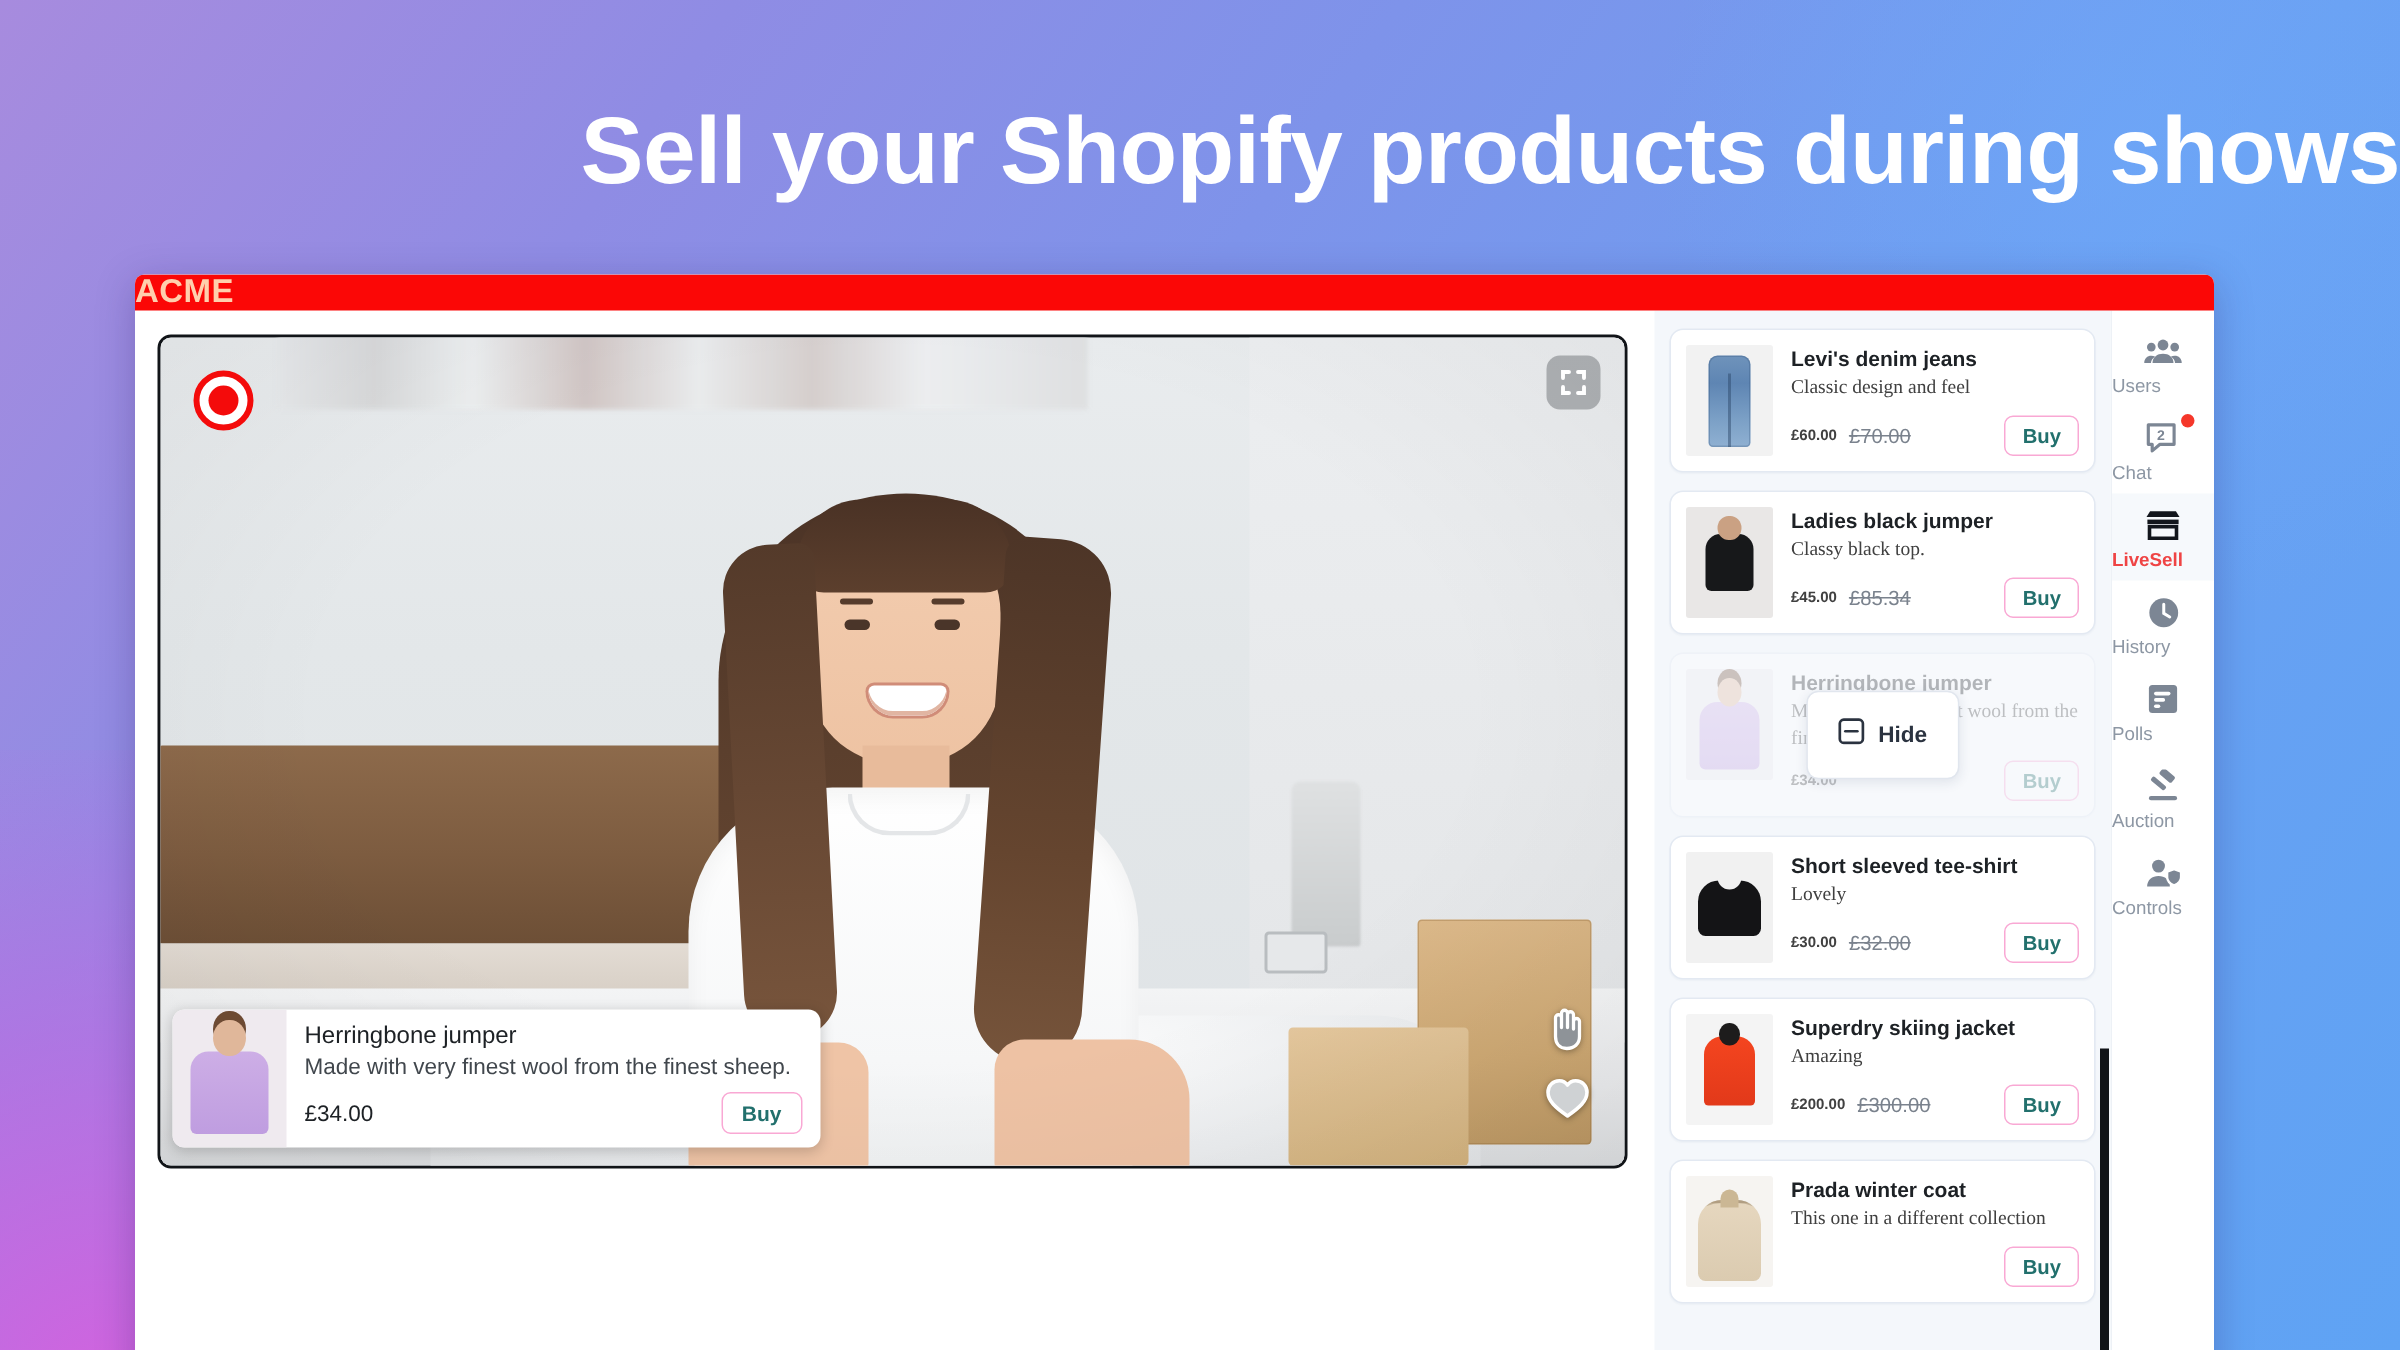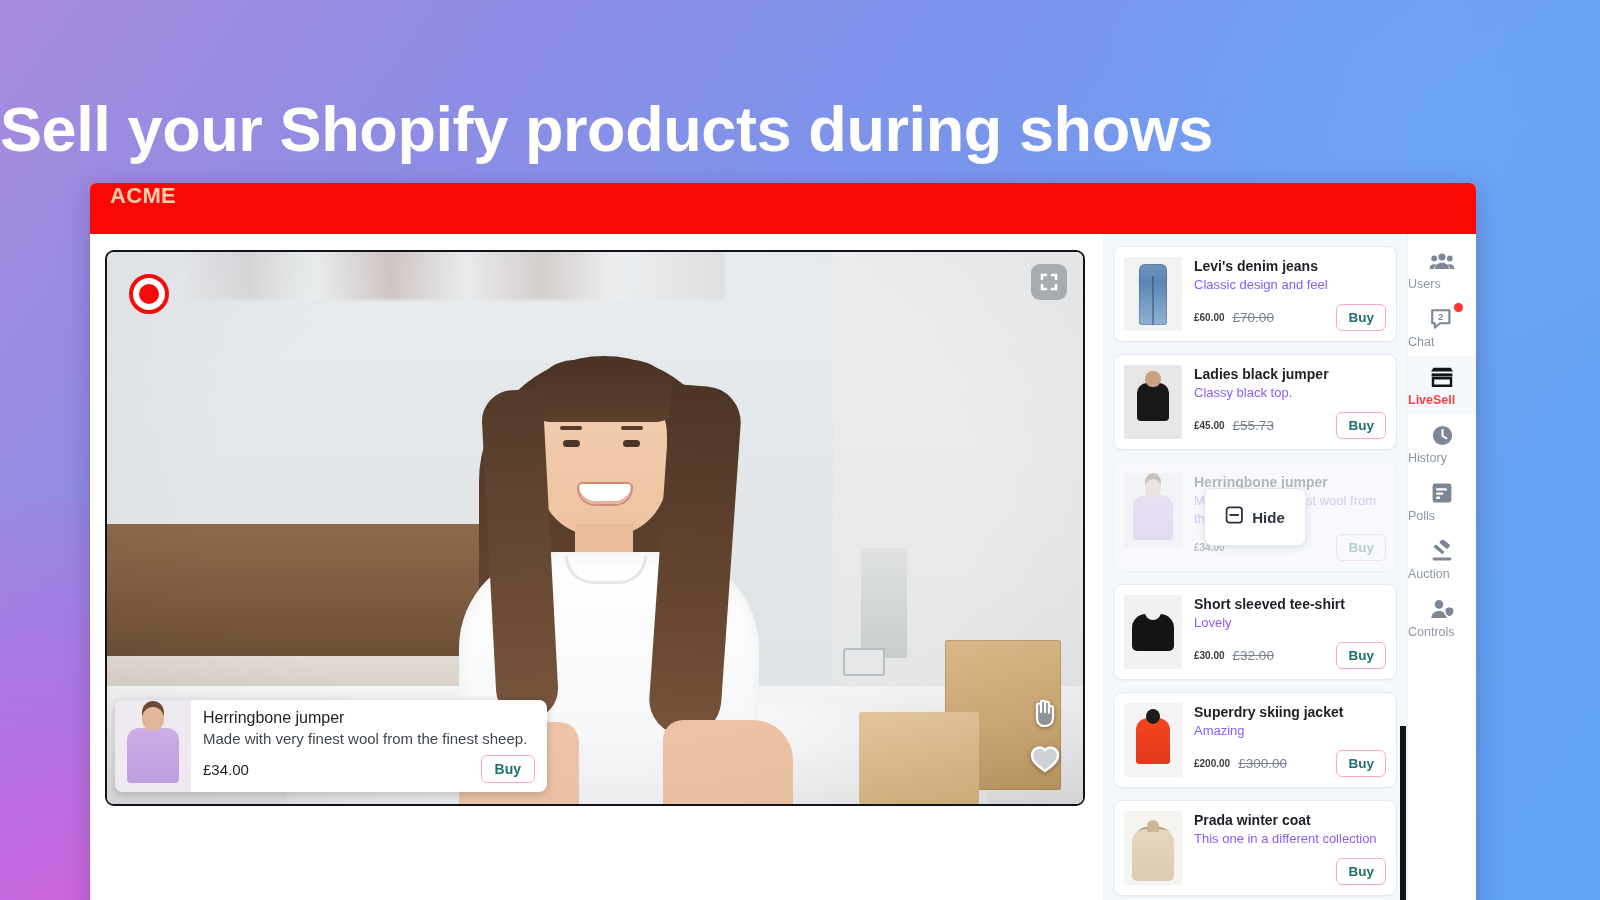--- a/index.html
+++ b/index.html
@@ -35,49 +35,47 @@
     width: 640px; height: 640px;
     background: radial-gradient(circle at 50% 50%, rgba(110,170,250,0.55) 0%, rgba(110,170,250,0.0) 70%);
     pointer-events: none;
   }
 
   
   .headline {
     position: absolute;
     left: 0; top: 62px;
     width: 1600px;
-    text-align: left;
+    text-align: right;
     color: #ffffff;
     font-size: 63px;
     font-weight: bold;
     letter-spacing: -0.4px;
     line-height: 78px;
     white-space: nowrap;
     z-index: 5;
-    margin-top: 28px;
   }
 
   
   .app-window {
     position: absolute;
     left: 90px; top: 183px;
     width: 1386px; height: 760px;
     background: #ffffff;
     border-radius: 6px 6px 0 0;
     box-shadow: 0 6px 26px rgba(40,20,90,0.26);
     overflow: hidden;
     z-index: 6;
   }
 
   .app-topbar {
-    height: 51px;
+    height: 24px;
     background: #fb0706;
     display: flex;
-    align-items: flex-start;
-    padding-left: 20px;
+    align-items: flex-end;
     position: relative;
     z-index: 3;
   }
   .app-brand {
     color: #ffcfad;
     font-size: 22px;
     font-weight: bold;
     letter-spacing: 0.3px;
   }
 
@@ -357,21 +355,21 @@
     border: 1px solid #e3e9f2;
     border-radius: 9px;
     display: flex;
     padding: 10px 10px 10px 10px;
     min-height: 96px;
     box-shadow: 0 1px 1px rgba(30,50,90,0.03);
   }
   .pcard .pthumb { width: 58px; height: 74px; flex: 0 0 58px; border-radius: 2px; overflow: hidden; }
   .pcard .pbody { flex: 1; padding-left: 12px; display: flex; flex-direction: column; }
   .pcard .pname { font-size: 14px; color: #1d2125; font-weight: bold; line-height: 18px; }
-  .pcard .pdesc { font-size: 13px; color: #8b5cf6; line-height: 18px; margin-top: 1px; }
+  .pcard .pdesc { font-size: 13px; color: #404040; line-height: 18px; margin-top: 1px; font-family: Liberation Serif, serif; }
   .pcard .pfoot { margin-top: auto; display: flex; align-items: center; gap: 8px; padding-top: 6px; }
   .pcard .pprice { font-size: 10px; color: #404040; font-weight: bold; }
   .pcard .pcompare { font-size: 13.5px; color: #7a828d; text-decoration: line-through; }
 
   .buy-btn {
     margin-left: auto;
     border: 1px solid #f9a8d4;
     color: #22706d;
     background: #ffffff;
     font-size: 13.5px;
@@ -556,21 +554,21 @@
 
           <div class="pcard">
             <div class="pthumb">
                 <div class="th th-blackjumper"></div>
               </div>
             <div class="pbody">
               <div class="pname">Ladies black jumper</div>
               <div class="pdesc">Classy black top.</div>
               <div class="pfoot">
                 <span class="pprice">£45.00</span>
-                <span class="pcompare">£55.73</span>
+                <span class="pcompare">£85.34</span>
                 <button class="buy-btn">Buy</button>
               </div>
             </div>
           </div>
 
           <div class="hide-wrap">
             <div class="pcard is-hidden">
               <div class="pthumb">
                   <div class="th th-lilac"></div>
                 </div>

